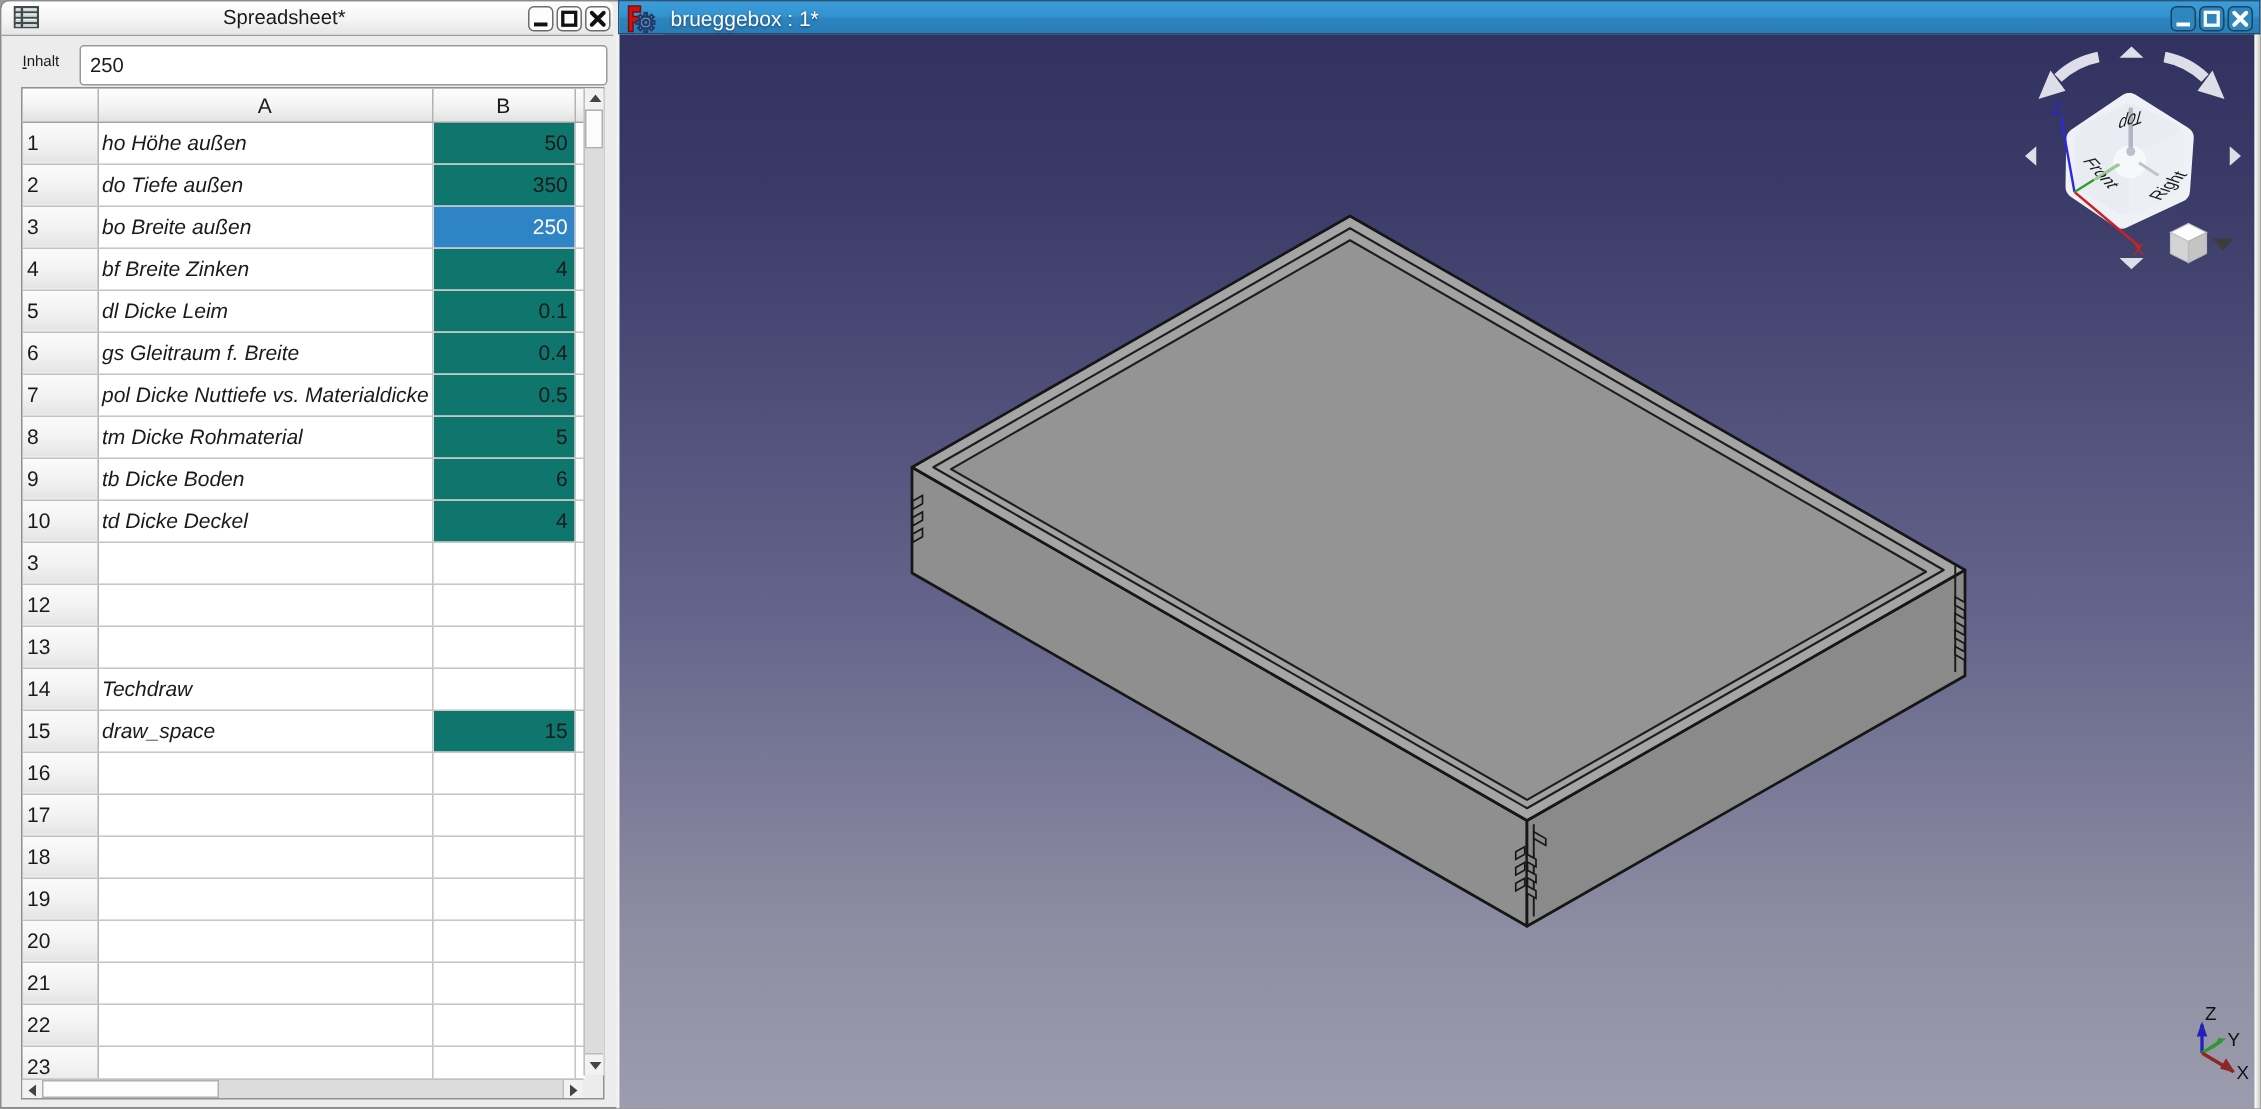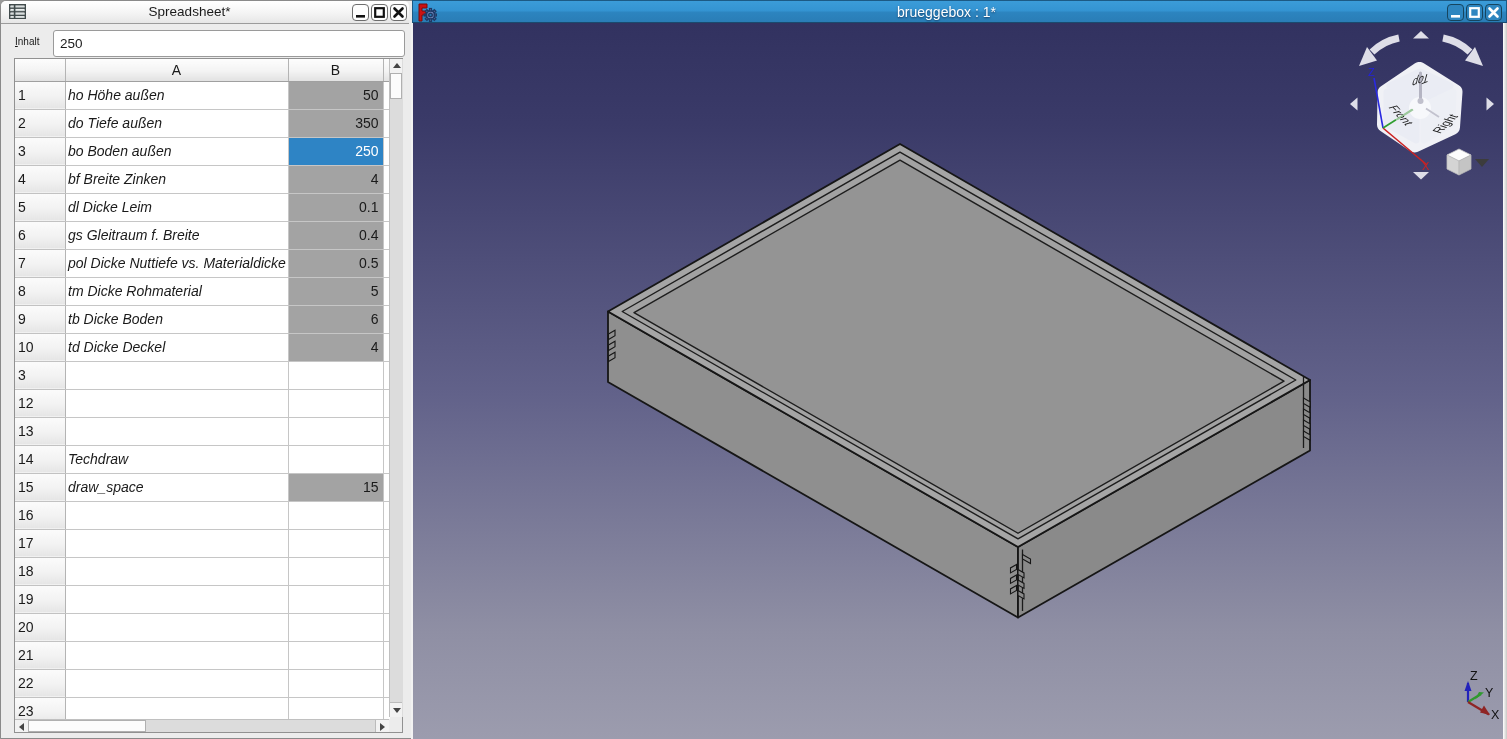--- a/index.html
+++ b/index.html
@@ -28,38 +28,38 @@
  border-right:1px solid #b4b4b4;border-bottom:1px solid #a0a0a0;}
 .rh{width:49px;background:linear-gradient(#fbfbfb,#f2f2f2 55%,#e5e5e5);
  border-right:1px solid #b4b4b4;border-bottom:1px solid #c2c2c2;
  font-size:14px;text-align:left;padding-left:3px;height:27px;}
 tr{height:28px;}
 .a{width:222px;background:#fff;border-right:1px solid #c6c6c6;border-bottom:1px solid #c6c6c6;
  padding-left:2.5px;font-style:italic;}
 .b{width:94px;background:#fff;border-right:1px solid #c6c6c6;border-bottom:1px solid #c6c6c6;
  text-align:right;padding-right:4px;}
 .c{width:30px;background:#fff;border-bottom:1px solid #c6c6c6;}
-.yel{background:#a3a3a3;}
+.yel{background:#0f766e;}
 .sel{background:#2e84c5;color:#fff;}
 
 #vsb{position:absolute;left:374px;top:0;width:14px;height:658px;background:#dcdcdc;border-left:1px solid #c0c0c0;box-sizing:border-box;}
 #vsb .up{position:absolute;left:0;top:0;width:12px;height:14px;background:#f2f2f2;border-bottom:1px solid #bbb;}
 #vsb .dn{position:absolute;left:0;bottom:0;width:12px;height:14px;background:#f2f2f2;border-top:1px solid #bbb;}
 #vsb .th{position:absolute;left:0;top:14px;width:12px;height:26px;background:#fcfcfc;border:1px solid #b0b0b0;box-sizing:border-box;}
 #hsb{position:absolute;left:0;top:660px;width:374px;height:13px;background:#dcdcdc;border-top:1px solid #c0c0c0;box-sizing:border-box;}
 #hsb .lf{position:absolute;left:0;top:0;width:13px;height:12px;background:#f2f2f2;border-right:1px solid #bbb;}
 #hsb .rt{position:absolute;right:0;top:0;width:13px;height:12px;background:#f2f2f2;border-left:1px solid #bbb;}
 #hsb .th{position:absolute;left:13px;top:0;width:118px;height:12px;background:#fcfcfc;border:1px solid #b0b0b0;box-sizing:border-box;}
 .arr{position:absolute;width:0;height:0;}
 
 #rwin{position:absolute;left:411px;top:0;width:1096px;height:739px;}
 #rtitle{position:absolute;left:1px;top:0;width:1095px;height:23px;box-sizing:border-box;
  background:linear-gradient(#3b9cd9,#3494d2 45%,#2c84bf 55%,#2a7db6);
  border:1px solid #1c5a85;border-bottom:1px solid #1a4a6e;}
-#rtitle .cap{position:absolute;left:34px;right:60px;top:3px;text-align:center;font-size:14px;color:#fff;text-shadow:0 1px 2px rgba(0,10,40,.55);}
+#rtitle .cap{position:absolute;left:34px;right:60px;top:3px;font-size:14px;color:#fff;text-shadow:0 1px 2px rgba(0,10,40,.55);}
 .btbtn{position:absolute;top:3px;width:15px;height:15px;border:1px solid #16455f;border-radius:4px;
  background:#2e86c0;}
 #view{position:absolute;left:2px;top:23px;width:1090px;height:716px;
  background:linear-gradient(#323260,#3a3a68 14%,#62628a 52%,#8f8fa4 85%,#9c9cae);}
 #lborder{position:absolute;left:0px;top:23px;width:2px;height:716px;background:#f2f2f2;}
 #rborder{position:absolute;left:1092px;top:23px;width:4px;height:716px;
  background:linear-gradient(to right,#ffffff,#c8c8c4);}
 </style></head>
 <body>
 <div id="lwin">
@@ -117,21 +117,21 @@
               <td class="c"></td>
             </tr>
 <tr>
               <td class="rh">2</td>
               <td class="a">do Tiefe außen</td>
               <td class="b yel">350</td>
               <td class="c"></td>
             </tr>
 <tr>
               <td class="rh">3</td>
-              <td class="a">bo Boden außen</td>
+              <td class="a">bo Breite außen</td>
               <td class="b sel">250</td>
               <td class="c"></td>
             </tr>
 <tr>
               <td class="rh">4</td>
               <td class="a">bf Breite Zinken</td>
               <td class="b yel">4</td>
               <td class="c"></td>
             </tr>
 <tr>

